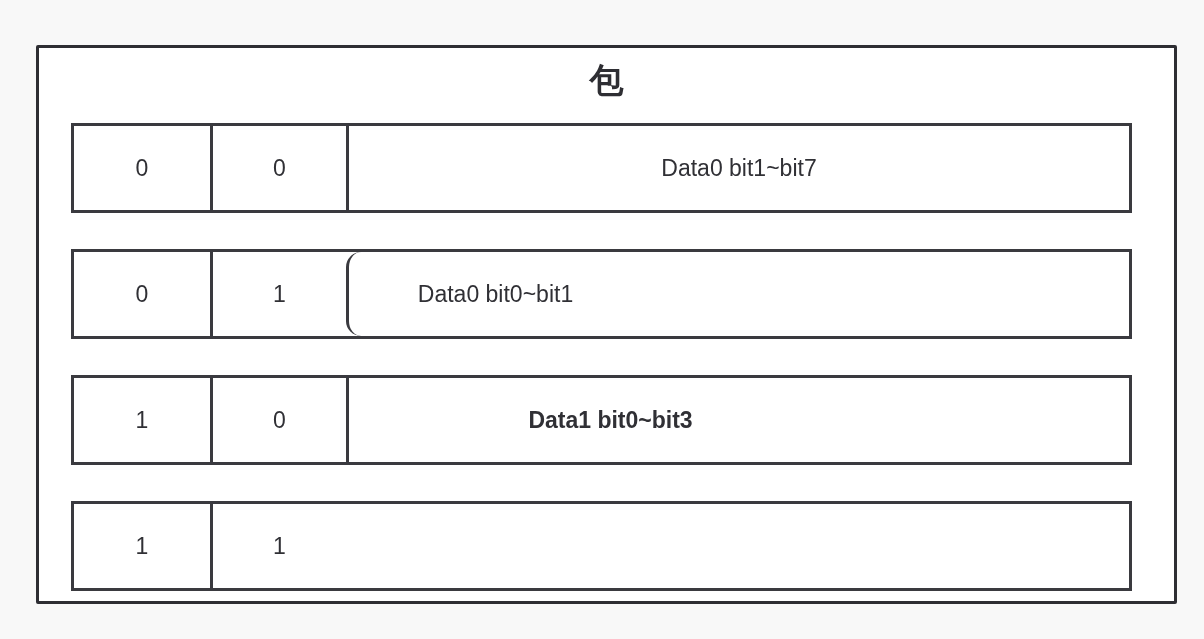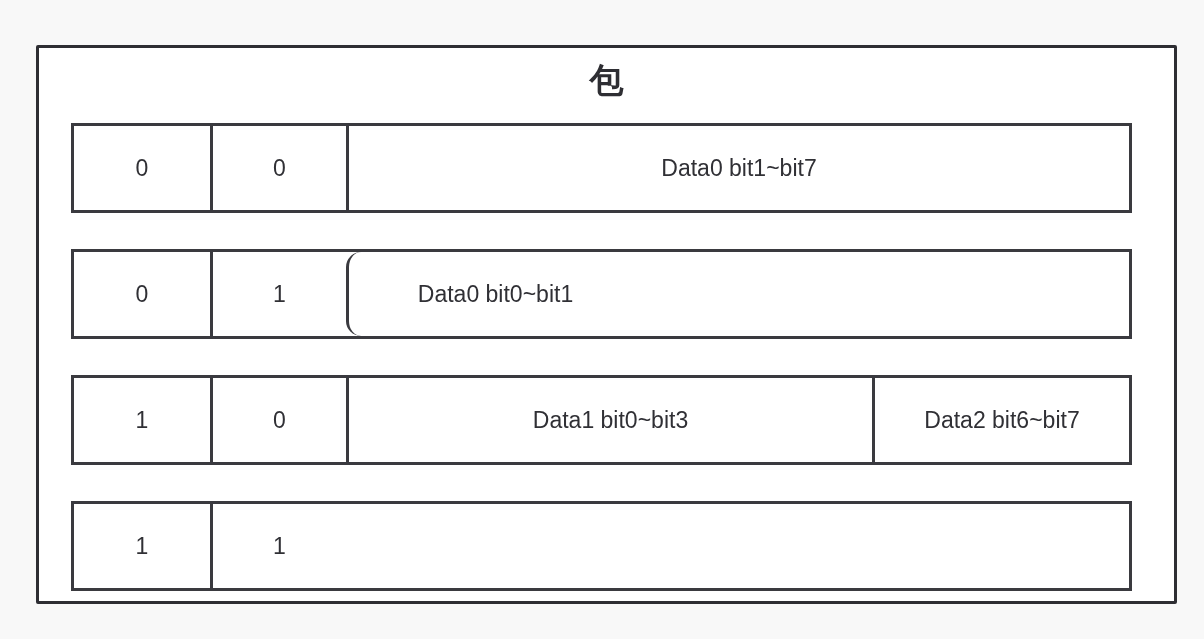--- a/index.html
+++ b/index.html
@@ -81,21 +81,21 @@
   .cell-bit {
     width: 136px;
     flex: 0 0 136px;
   }
   .cell-data {
     flex: 1 1 auto;
   }
 
   
   .w-296 { flex: 0 0 296px; width: 296px; border-radius: 15px; }
-  .w-526 { flex: 0 0 526px; width: 526px; }
+  .w-526 { flex: 0 0 526px; width: 526px; font-weight: bold; }
 </style>
 </head>
 <body>
 
 <div id="page">
   <div class="packet-frame">
 
     <div class="packet-title">包</div>
 
     <div class="rows">
@@ -109,21 +109,20 @@
       <div class="packet-row">
         <div class="cell cell-bit">0</div>
         <div class="cell cell-bit">1</div>
         <div class="cell w-296">Data0 bit0~bit1</div>
       </div>
 
       <div class="packet-row">
         <div class="cell cell-bit">1</div>
         <div class="cell cell-bit">0</div>
         <div class="cell w-526">Data1 bit0~bit3</div>
-        <div class="cell cell-data">Data2 bit6~bit7</div>
       </div>
 
       <div class="packet-row">
         <div class="cell cell-bit">1</div>
         <div class="cell cell-bit">1</div>
       </div>
 
     </div>
   </div>
 </div>

